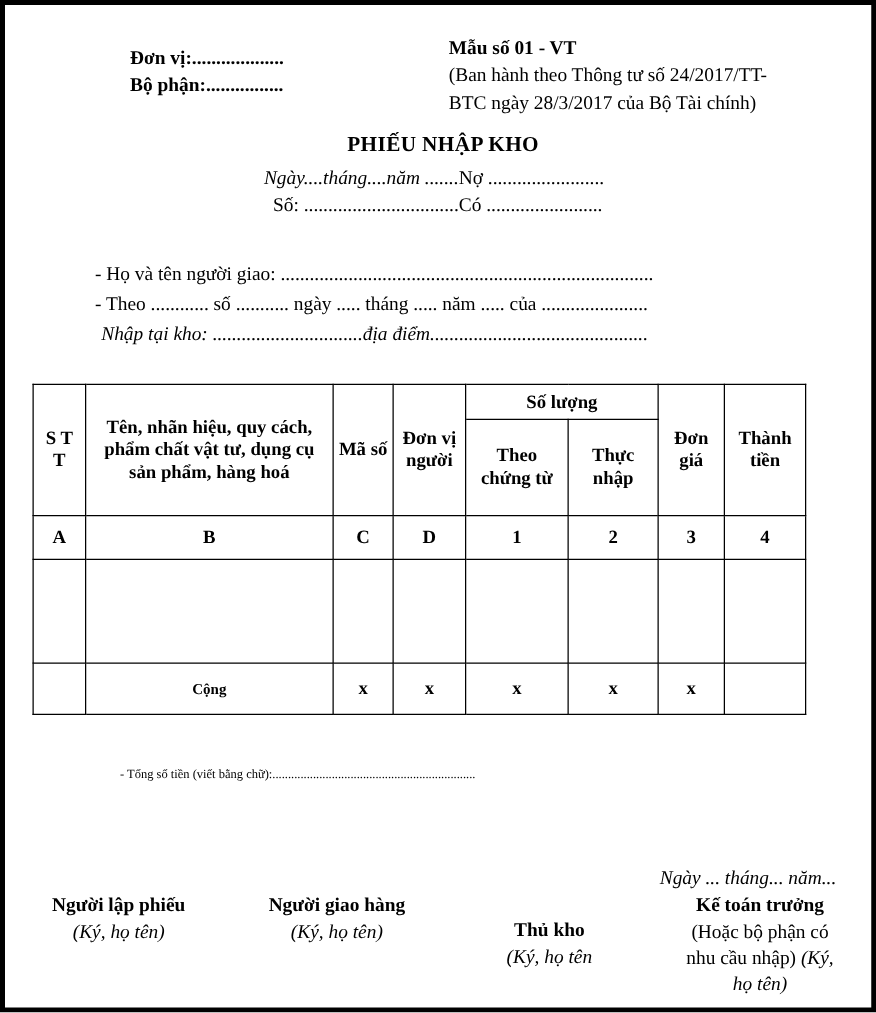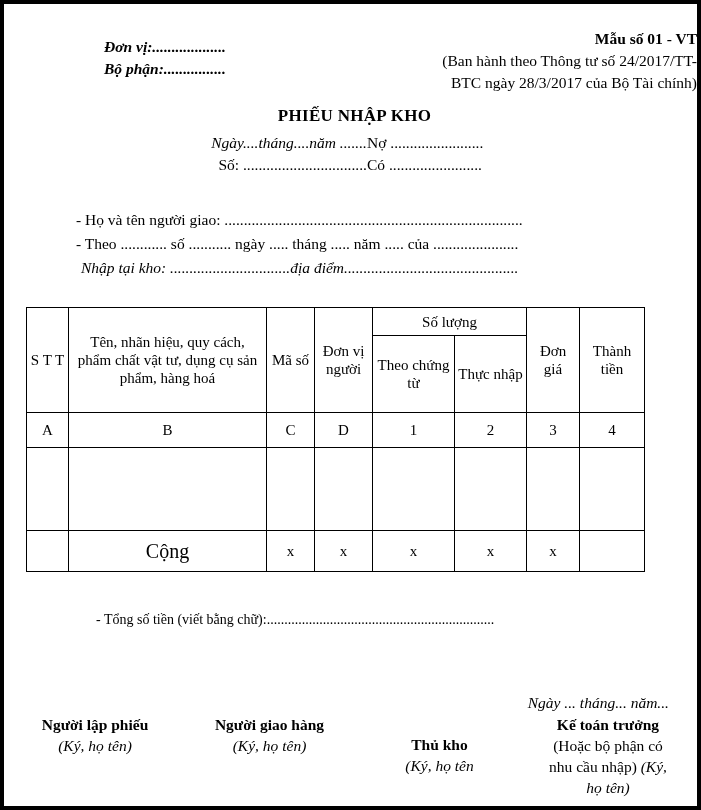--- a/index.html
+++ b/index.html
@@ -23,28 +23,27 @@
 
   
   .hdr-left {
     position: absolute;
     left: 100px;
     top: 32px;
     width: 260px;
     font-weight: bold;
     font-size: 15.5px;
     line-height: 22px;
-    font-style: italic;
   }
   .hdr-right {
     position: absolute;
     left: 355px;
     top: 24px;
     width: 338px;
-    text-align: right;
+    text-align: left;
     font-size: 15.5px;
     line-height: 22px;
   }
   .hdr-right .form-code {
     font-weight: bold;
   }
 
   
   .title {
     position: absolute;
@@ -102,46 +101,46 @@
     width: 618px;
     border-collapse: collapse;
     table-layout: fixed;
     font-size: 15px;
   }
   table.grid td, table.grid th {
     border: 1.6px solid #000000;
     text-align: center;
     vertical-align: middle;
     padding: 2px 3px;
-    font-weight: normal;
+    font-weight: bold;
     line-height: 18px;
   }
   td.stt-cell {
     line-height: 19px;
     font-size: 15px;
   }
   td.tall { height: 100px; }
   td.letter-row { height: 30px; }
   td.blank-row { height: 78px; }
   td.total-row { height: 36px; }
   td.cong-label {
     text-align: left;
     font-weight: bold;
     padding-left: 8px;
-    font-size: 20px;
+    font-size: 12px;
   }
   td.xmark { font-weight: bold; font-size: 15px; }
 
   
   .foot {
     position: absolute;
     left: 92px;
     top: 600px;
     width: 560px;
-    font-size: 14px;
+    font-size: 10px;
     line-height: 32px;
   }
   .foot .line { white-space: nowrap; }
 
   .signdate {
     position: absolute;
     left: 0;
     top: 690px;
     width: 665px;
     text-align: right;

